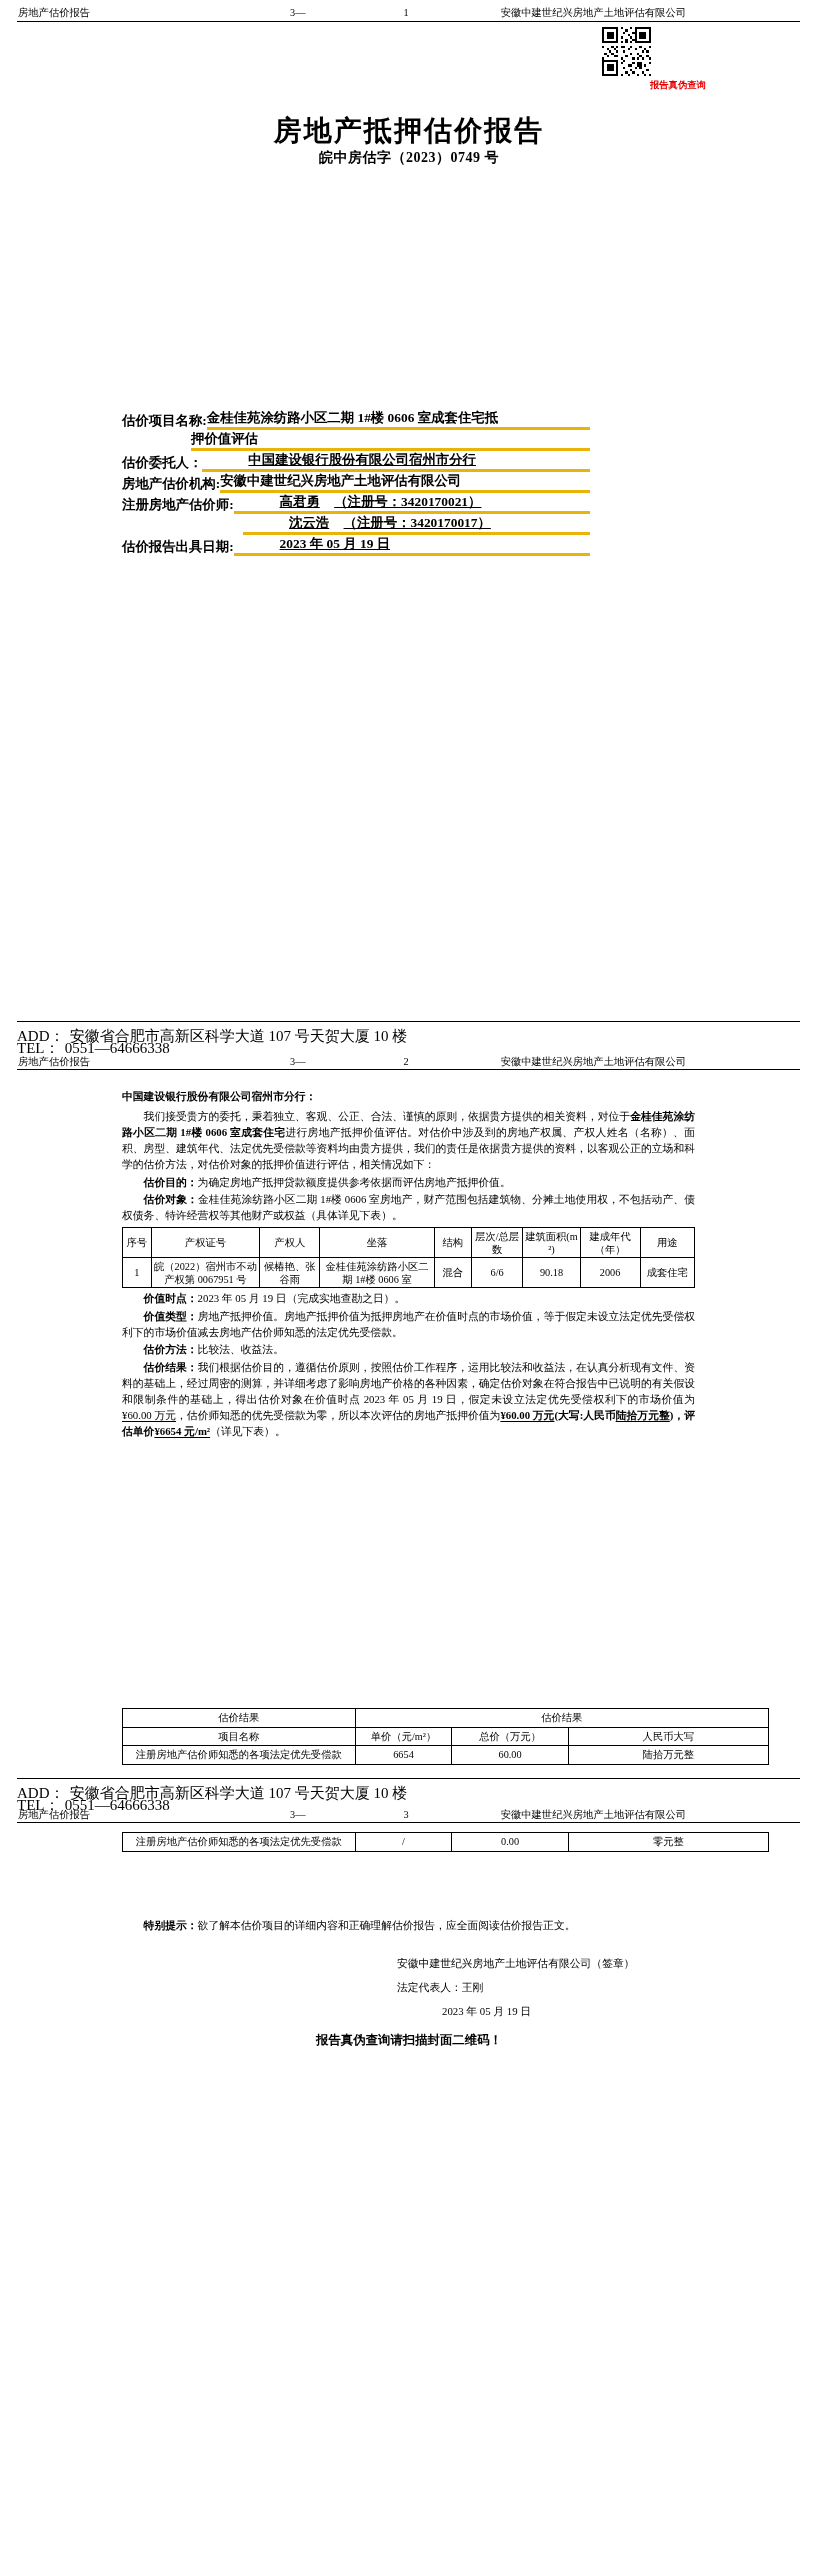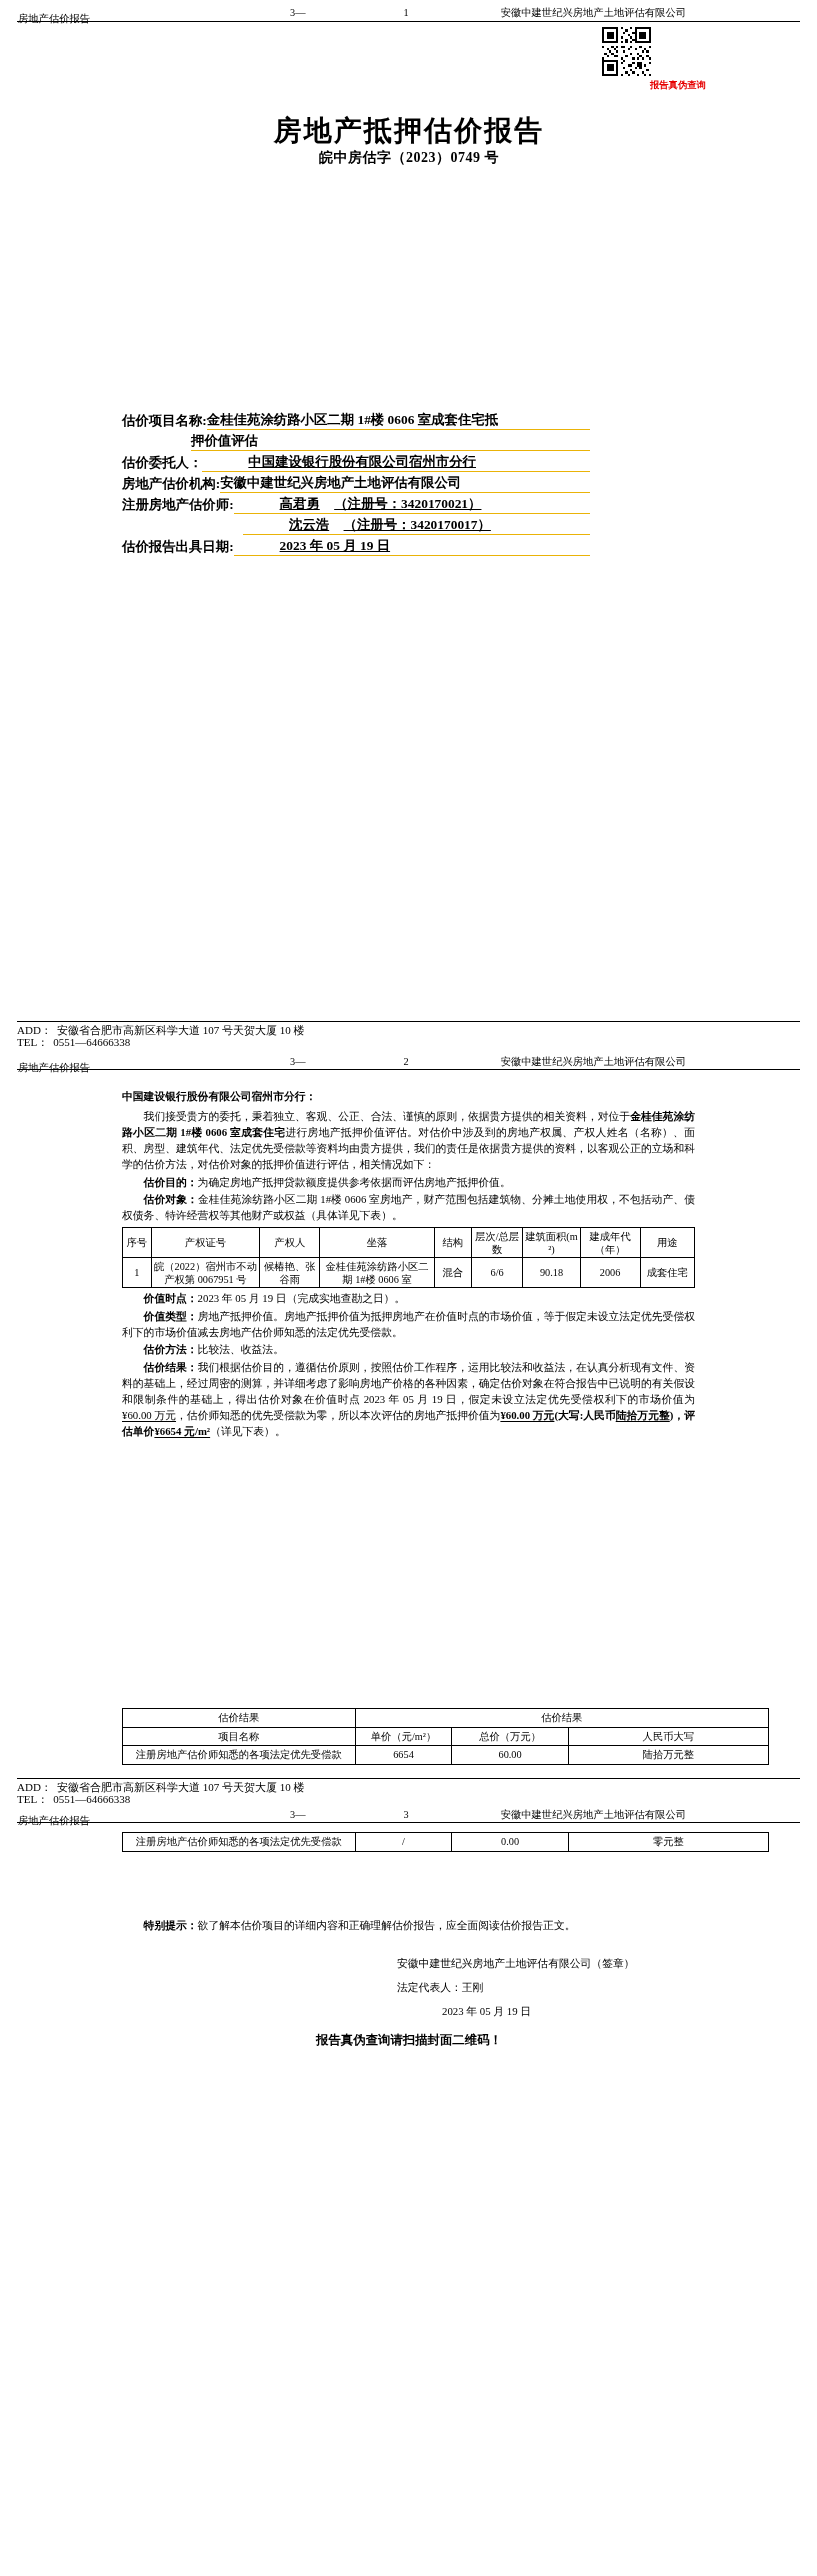--- a/index.html
+++ b/index.html
@@ -10,49 +10,49 @@
     font-family: "Liberation Serif", "DejaVu Serif", serif;
     overflow: hidden;
   }
 
   
   .page-header {
     position: absolute; left: 17px; width: 783px; height: 14.4px;
     border-bottom: 1px solid #000; font-size: 10.3px; line-height: 11.3px;
   }
   #header1 { top: 7.2px; } #header2 { top: 1056px; } #header3 { top: 1809px; }
-  .ph-left  { position: absolute; left: 1px; top: 6px; }
+  .ph-left  { position: absolute; left: 1px; top: 0; }
   .ph-center{ position: absolute; left: 50%; transform: translateX(-50%); top: 0; width: 237px; display: flex; }
   .ph-num   { margin-left: 98px; }
   .ph-right { position: absolute; right: 114px; top: 0; }
 
   
   .page-footer {
     position: absolute; left: 17px; width: 783px;
-    border-top: 1px solid #000; padding-top: 2px;
-    font-size: 11px; line-height: 12.4px;
+    border-top: 1px solid #000; padding-top: 8px;
+    font-size: 15px; line-height: 12.4px;
   }
   #footer1 { top: 1021px; } #footer2 { top: 1778px; }
   .f-label { margin-right: 5.2px; }
 
   
   .qr { position: absolute; left: 602px; top: 27px; width: 49px; height: 49px; }
   .qr svg { width: 100%; height: 100%; display: block; }
   .qr-caption { position: absolute; left: 650px; top: 79px; font-size: 9.3px; font-weight: 700; color: #e60000; }
 
   .title  { position: absolute; top: 93px; left: 0; width: 100%; text-align: center;
             font-size: 28px; font-weight: 700; letter-spacing: 2.1px; }
   .doc-no { position: absolute; top: 149px; left: 0; width: 100%; text-align: center;
             font-size: 14px; font-weight: 700; letter-spacing: 0.5px; }
 
   .cover-form { position: absolute; top: 409px; left: 122px; width: 468px;
                 font-size: 13.4px; font-weight: 700; }
   .frow   { display: flex; align-items: flex-end; height: 21px; }
   .flabel { white-space: nowrap; padding-bottom: 0.5px; }
-  .fvalue { flex: 1; border-bottom: 1px solid #eab308; white-space: nowrap; padding-bottom: 0.5px; }
+  .fvalue { flex: 1; border-bottom: 3px solid #eab308; white-space: nowrap; padding-bottom: 0.5px; }
   .pl90   { padding-left: 46px; text-decoration: underline; }
   .ml133  { margin-left: 69px; }
   .ml234  { margin-left: 121px; }
   .reg-gap{ margin-left: 14.4px; }
 
   
   .letter-heading { position: absolute; top: 1072px; left: 0; width: 100%; text-align: center;
                     font-size: 13.4px; font-weight: 700; letter-spacing: 1px; }
   .salutation { position: absolute; top: 1090px; left: 122px; font-size: 10.8px; font-weight: 700; }
 

